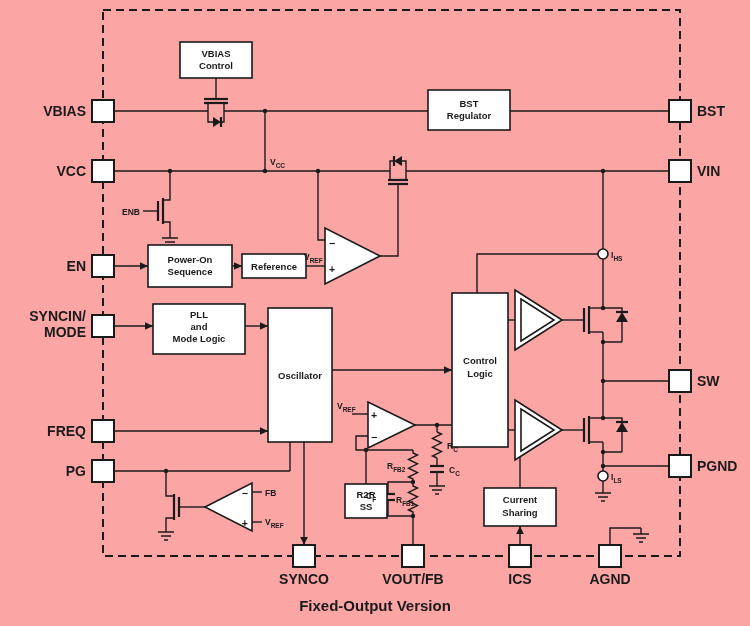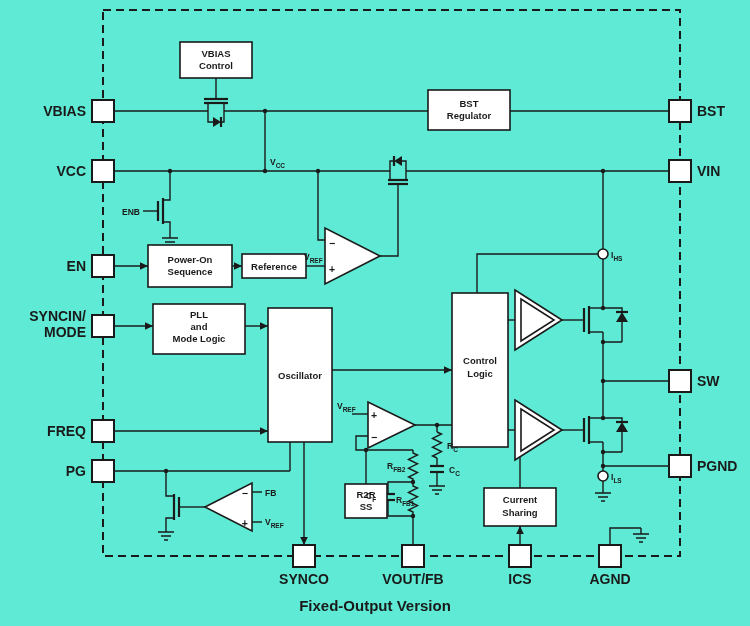--- a/index.html
+++ b/index.html
@@ -1,16 +1,16 @@
 <!DOCTYPE html>
 <html><head>
 <meta charset="utf-8">
 <style>
   html,body{margin:0;padding:0;background:#ffffff;}
-  .stage{width:750px;height:626px;position:relative;background:#5eead4;text-align:center;}
+  .stage{width:750px;height:626px;position:relative;background:#fca5a5;text-align:center;}
   svg{display:block;}
   .wire{stroke:#1a1a1a;stroke-width:1.4;fill:none;}
   .bar{stroke:#1a1a1a;stroke-width:2.2;fill:none;}
   .box{fill:#ffffff;stroke:#1a1a1a;stroke-width:1.6;}
   .pin{fill:#ffffff;stroke:#1a1a1a;stroke-width:2;}
   .sym{fill:#ffffff;stroke:#1a1a1a;stroke-width:1.6;}
   .fillb{fill:#1a1a1a;stroke:none;}
   .bound{fill:none;stroke:#1a1a1a;stroke-width:2;stroke-dasharray:8 5;}
   text{fill:#1a1a1a;stroke:none;font-family:"Liberation Sans",sans-serif;font-weight:bold;}
   .t14{font-size:14px;}

